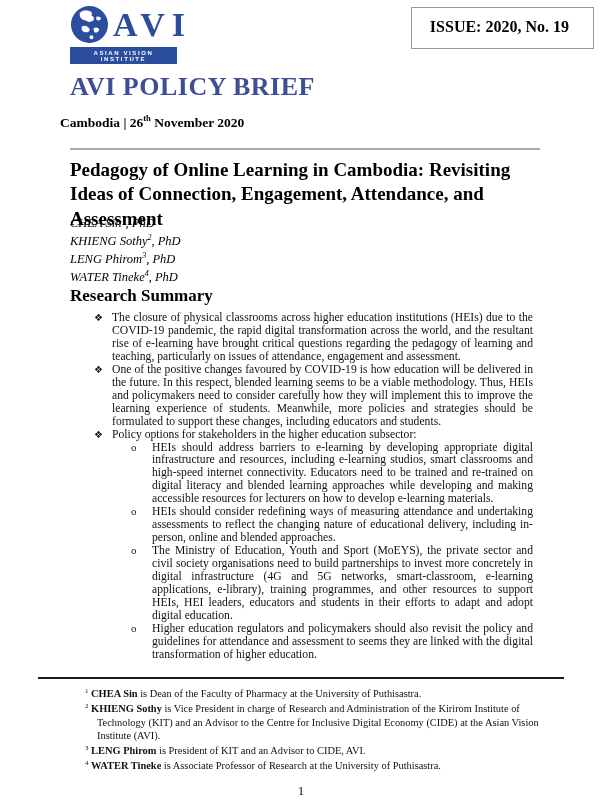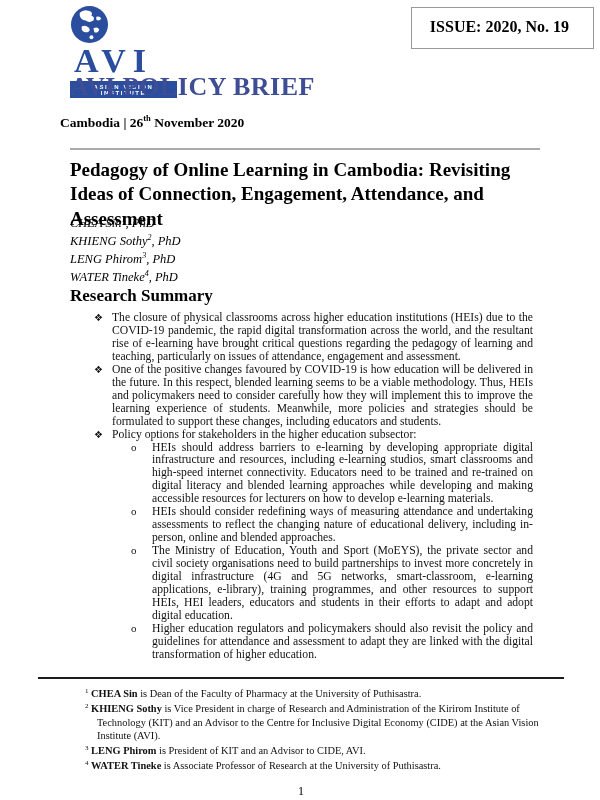--- a/index.html
+++ b/index.html
@@ -3,21 +3,21 @@
 <meta charset="utf-8">
 <style>
   html,body { margin:0; padding:0; background:#ffffff; }
   .page {
     position:relative; width:600px; height:800px; background:#ffffff;
     font-family:"Liberation Serif", serif; color:#1a1a1a; overflow:hidden;
   }
 
   
   .logo { position:absolute; left:70px; top:5px; width:112px; }
-  .logo-top { display:flex; align-items:flex-start;flex-direction:column; }
+  .logo-top { display:flex; align-items:center; }
   .globe { width:39px; height:39px; flex:0 0 auto; }
   .logo-acronym {
     font-weight:bold; font-size:34px; color:#2a4d9e; letter-spacing:7px;
     margin-left:4px; line-height:1;
   }
   .logo-bar {
     margin-top:3px; background:#2a4d9e; color:#ffffff; text-align:center;
     font-family:"Liberation Sans", sans-serif; font-size:6px; font-weight:bold;
     letter-spacing:1.6px; padding:3px 0 2px 0; width:107px;
   }
@@ -121,21 +121,21 @@
     <div class="sub">
       <span class="smark">o</span>
       <span>HEIs should consider redefining ways of measuring attendance and undertaking assessments to reflect the changing nature of educational delivery, including in-person, online and blended approaches.</span>
     </div>
     <div class="sub">
       <span class="smark">o</span>
       <span>The Ministry of Education, Youth and Sport (MoEYS), the private sector and civil society organisations need to build partnerships to invest more concretely in digital infrastructure (4G and 5G networks, smart-classroom, e-learning applications, e-library), training programmes, and other resources to support HEIs, HEI leaders, educators and students in their efforts to adapt and adopt digital education.</span>
     </div>
     <div class="sub">
       <span class="smark">o</span>
-      <span>Higher education regulators and policymakers should also revisit the policy and guidelines for attendance and assessment to adapt they are linked with the digital transformation of higher education.</span>
+      <span>Higher education regulators and policymakers should also revisit the policy and guidelines for attendance and assessment to seems they are linked with the digital transformation of higher education.</span>
     </div>
   </div>
 
   <div class="footer">
     <div class="footnote"><sup>1</sup> <b>CHEA Sin</b><span> is Dean of the Faculty of Pharmacy at the University of Puthisastra.</span></div>
     <div class="footnote"><sup>2</sup> <b>KHIENG Sothy</b><span> is Vice President in charge of Research and Administration of the Kirirom Institute of Technology (KIT) and an Advisor to the Centre for Inclusive Digital Economy (CIDE) at the Asian Vision Institute (AVI).</span></div>
     <div class="footnote"><sup>3</sup> <b>LENG Phirom</b><span> is President of KIT and an Advisor to CIDE, AVI.</span></div>
     <div class="footnote"><sup>4</sup> <b>WATER Tineke</b><span> is Associate Professor of Research at the University of Puthisastra.</span></div>
     <div class="page-number">1</div>
   </div>

